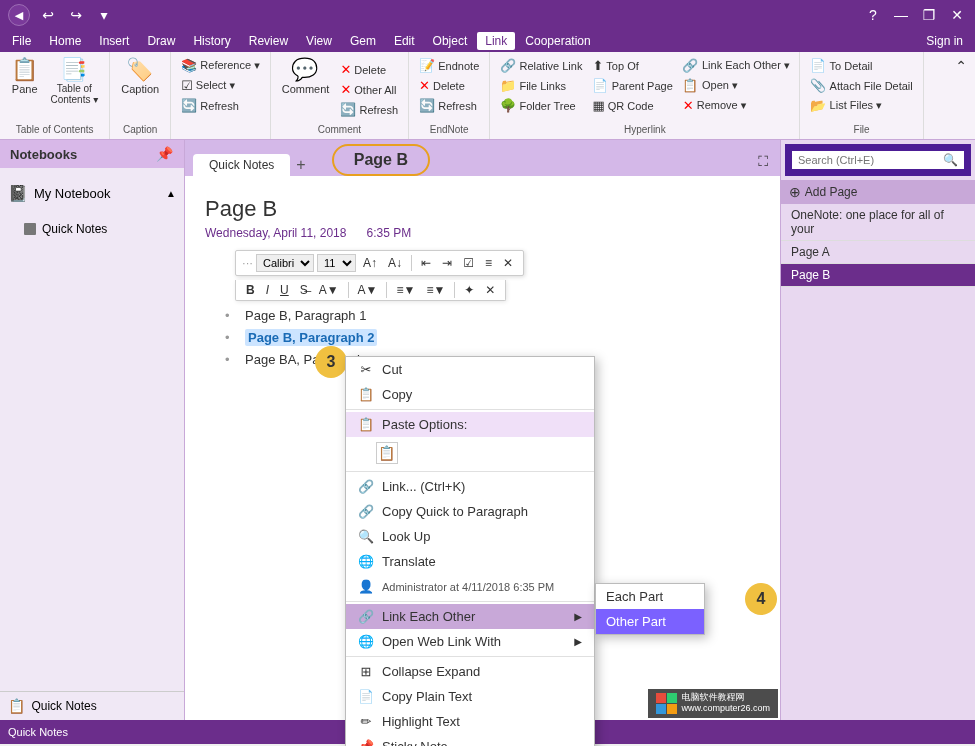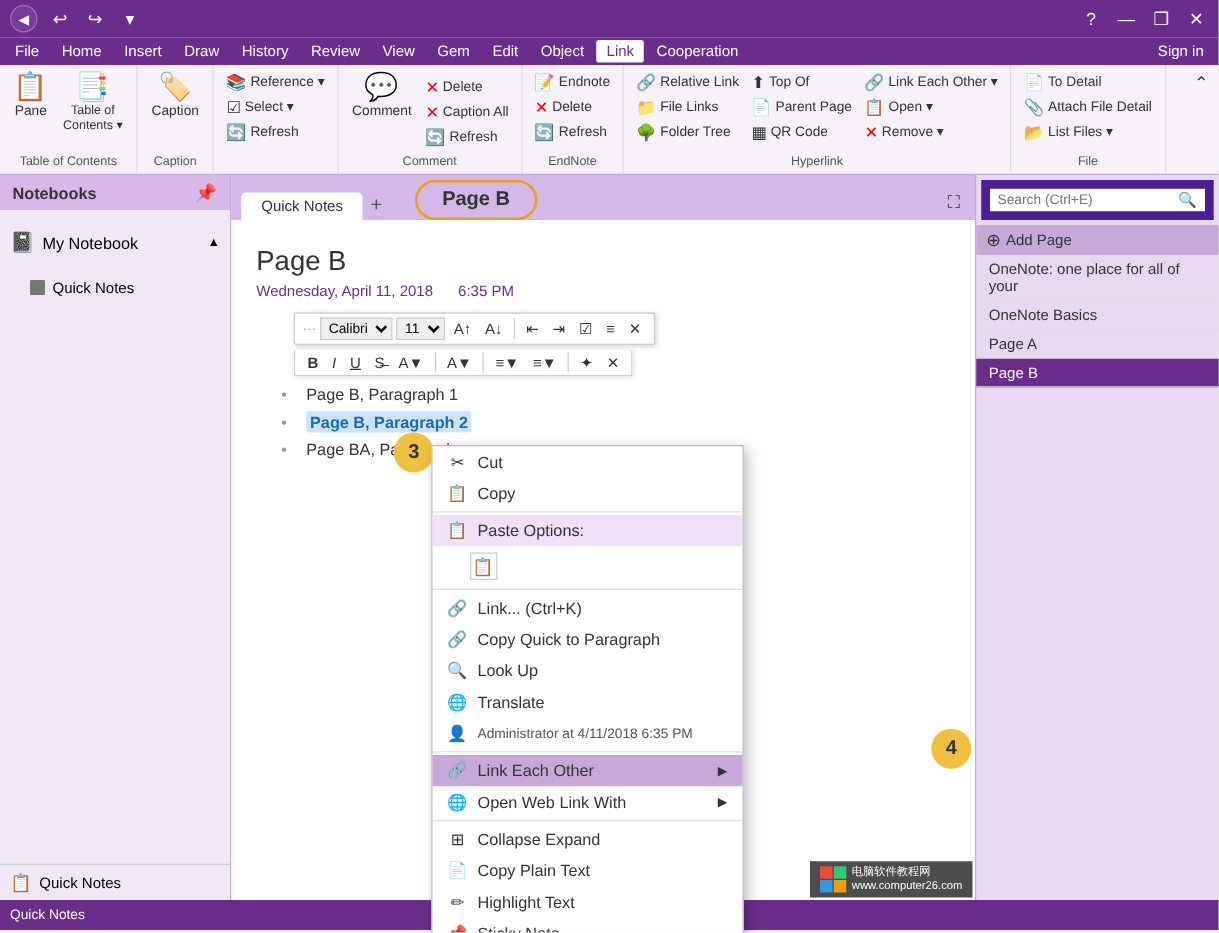--- a/index.html
+++ b/index.html
@@ -430,21 +430,21 @@
         <span class="icon">💬</span>
         <span>Comment</span>
       </div>
       <div class="ribbon-col" style="margin-top:4px;">
         <div class="ribbon-btn-sm">
           <span class="icon-sm" style="color:red;">✕</span>
           <span>Delete</span>
         </div>
         <div class="ribbon-btn-sm">
           <span class="icon-sm" style="color:red;">✕</span>
-          <span>Caption All</span>
+          <span>Other All</span>
         </div>
         <div class="ribbon-btn-sm">
           <span class="icon-sm">🔄</span>
           <span>Refresh</span>
         </div>
       </div>
     </div>
     <div class="ribbon-group-label">Comment</div>
   </div>
 
@@ -701,20 +701,28 @@
           <span class="ctx-icon">✏</span>
           <span>Highlight Text</span>
         </div>
         <div class="ctx-item">
           <span class="ctx-icon">📌</span>
           <span>Sticky Note</span>
         </div>
 
       </div>
 
+      <div class="submenu">
+        <div class="submenu-item">
+          <span>Each Part</span>
+        </div>
+        <div class="submenu-item active">
+          <span>Other Part</span>
+        </div>
+      </div>
 
       <div class="annotation-circle" style="left:130px; top:170px;">3</div>
 
       <div class="annotation-circle" style="left:560px; top:407px;">4</div>
 
       <div class="watermark">
         <div class="win-logo">
           <div style="display:grid; grid-template-columns: 1fr 1fr; gap:1px;">
             <div class="win-sq" style="background:#e74c3c;"></div>
             <div class="win-sq" style="background:#2ecc71;"></div>
@@ -736,23 +744,20 @@
       <span class="search-icon">🔍</span>
     </div>
     <div class="add-page-btn">
       <span style="font-size:14px;">⊕</span>
       <span>Add Page</span>
     </div>
     <div class="page-list-item">
       <span>OneNote: one place for all of your</span>
     </div>
     <div class="page-list-item">
-      <span>OneNote Basics</span>
-    </div>
-    <div class="page-list-item">
       <span>Page A</span>
     </div>
     <div class="page-list-item active">
       <span>Page B</span>
     </div>
   </div>
 </div>
 
 <div class="status-bar">
   <span>Quick Notes</span>

